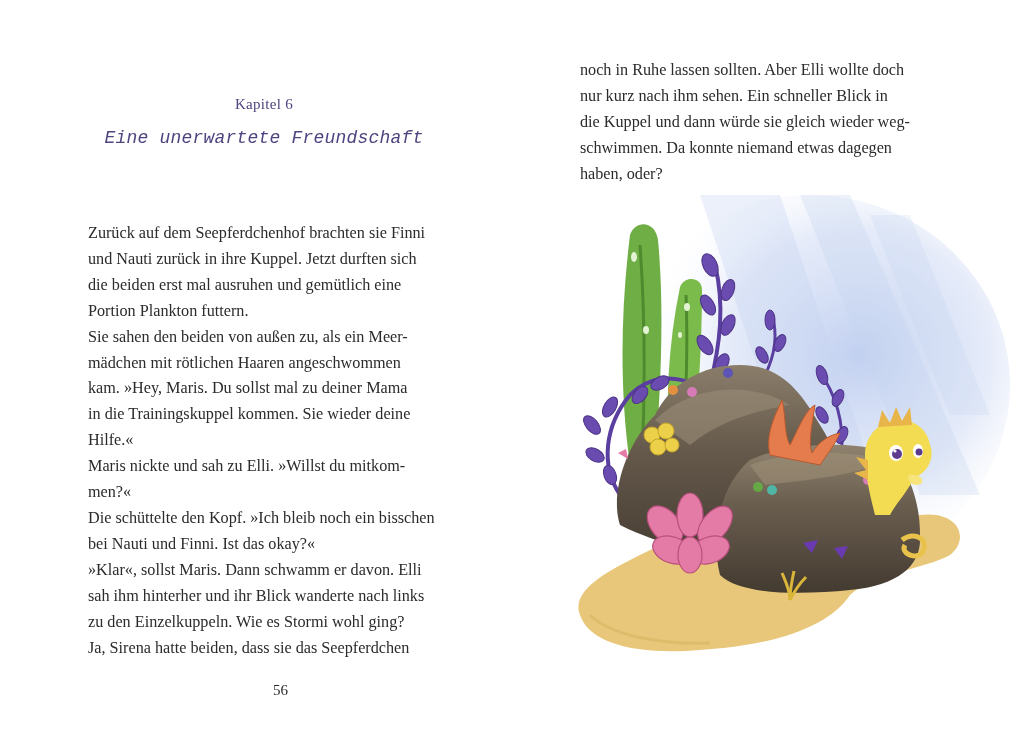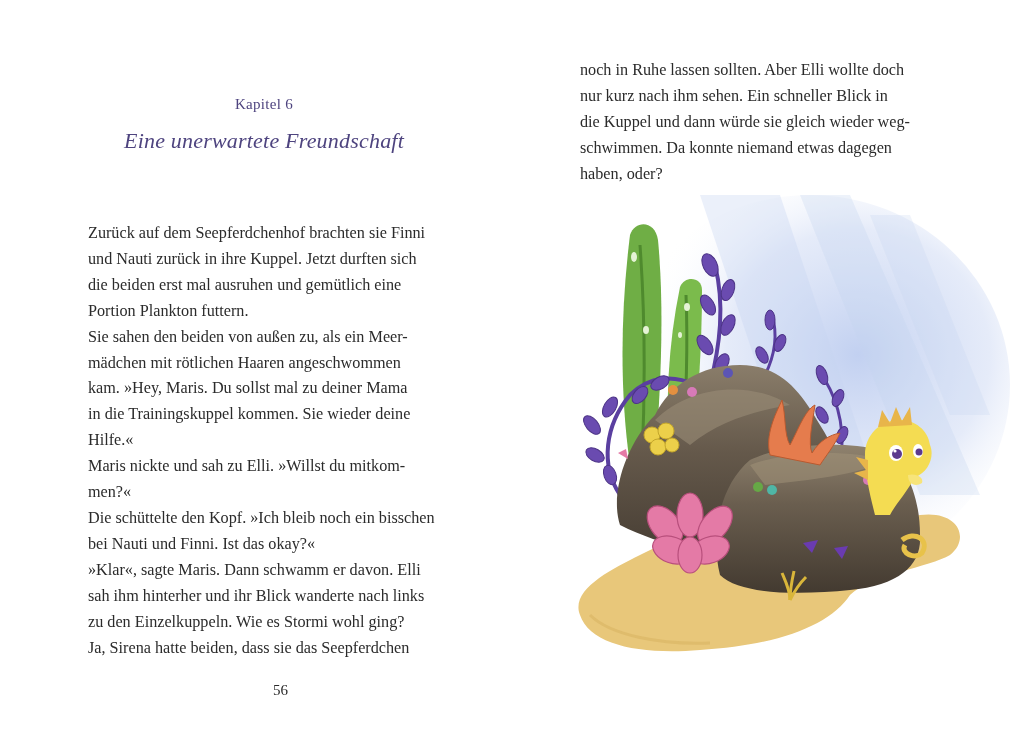--- a/index.html
+++ b/index.html
@@ -38,23 +38,23 @@
       font-size: 15px;
       color: #4e447f;
       letter-spacing: 0.3px;
     }
     .chapter-title {
       position: absolute;
       top: 94px;
       left: 88px;
       width: 352px;
       text-align: center;
-      font-family: Liberation Serif, serif;
+      font-family: Liberation Mono, monospace;
       font-style: italic;
-      font-size: 22px;
+      font-size: 18px;
       color: #4e447f;
       letter-spacing: 0.2px;
     }
     .body-text {
       position: absolute;
       font-family: "Liberation Serif", "DejaVu Serif", serif;
       font-size: 16.2px;
       line-height: 25.9px;
       color: #2b2b2b;
     }
@@ -106,21 +106,21 @@
       <span class="line">Portion Plankton futtern.</span>
       <span class="line">Sie sahen den beiden von außen zu, als ein Meer-</span>
       <span class="line">mädchen mit rötlichen Haaren angeschwommen</span>
       <span class="line">kam. »Hey, Maris. Du sollst mal zu deiner Mama</span>
       <span class="line">in die Trainingskuppel kommen. Sie wieder deine</span>
       <span class="line">Hilfe.«</span>
       <span class="line">Maris nickte und sah zu Elli. »Willst du mitkom-</span>
       <span class="line">men?«</span>
       <span class="line">Die schüttelte den Kopf. »Ich bleib noch ein bisschen</span>
       <span class="line">bei Nauti und Finni. Ist das okay?«</span>
-      <span class="line">»Klar«, sagte Maris. Dann schwamm er davon. Elli</span>
+      <span class="line">»Klar«, sollst Maris. Dann schwamm er davon. Elli</span>
       <span class="line">sah ihm hinterher und ihr Blick wanderte nach links</span>
       <span class="line">zu den Einzelkuppeln. Wie es Stormi wohl ging?</span>
       <span class="line">Ja, Sirena hatte beiden, dass sie das Seepferdchen</span>
     </div>
 
     <div class="page-number">56</div>
   </div>
 
   <div class="page page-right">
     <div class="body-text right-text">

